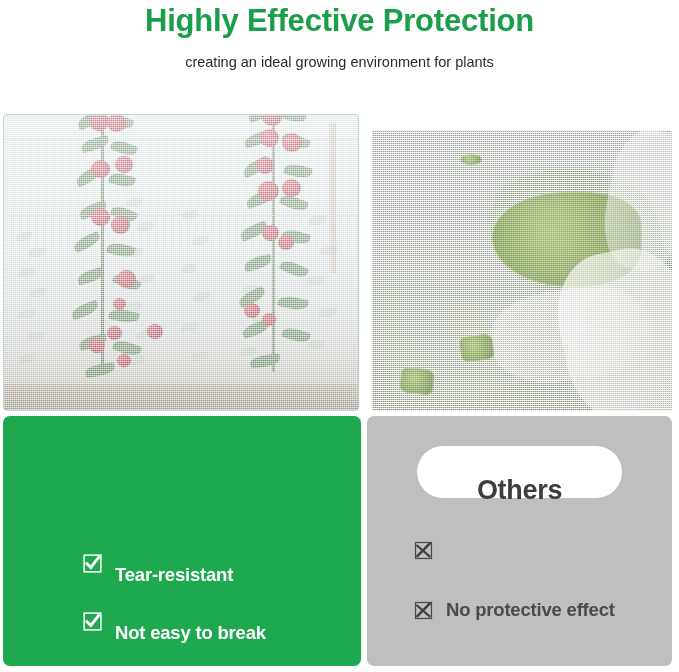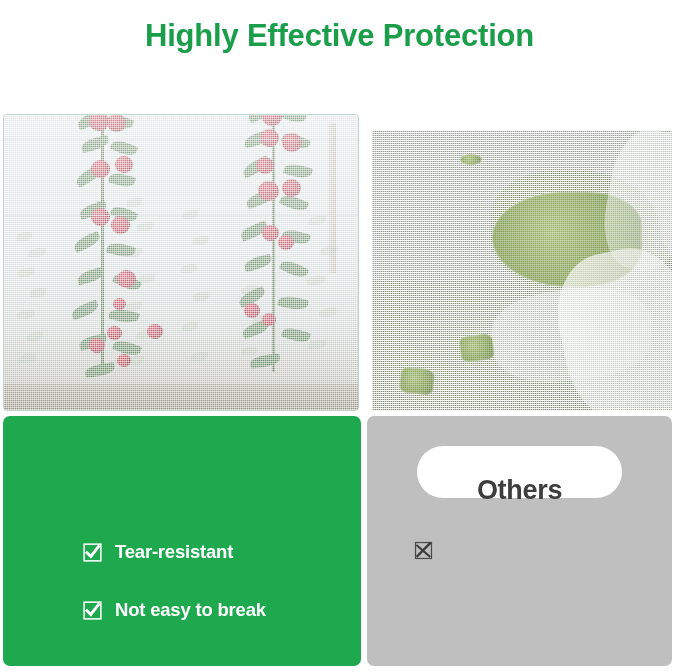--- a/index.html
+++ b/index.html
@@ -23,21 +23,21 @@
     left: 0; top: 0;
     width: 679px;
     text-align: center;
   }
   .title {
     font-size: 31px;
     font-weight: bold;
     color: #1a9e4a;
     letter-spacing: -0.2px;
     line-height: 36px;
-    padding-top: 18px;
+    padding-top: 3px;
   }
   .subtitle {
     font-size: 14.5px;
     color: #2b2b2b;
     line-height: 22px;
     padding-top: 12px;
     width: 660px;
     margin: 0 auto;
   }
 
@@ -179,38 +179,39 @@
     position: absolute;
     display: flex;
     align-items: center;
     gap: 13px;
   }
   .feature-label {
     font-size: 18.5px;
     font-weight: bold;
     letter-spacing: -0.2px;
   }
-  .panel-ours .feature-label { color: #ffffff; }
+  .panel-ours .feature-label { color: #ffffff; margin-top: 23px; }
   .panel-others .feature-label { color: #4a4a4a; }
 
   .box-icon { width: 19px; height: 19px; display: block; flex: 0 0 19px; }
 
   .row-ours-1 { left: 80px; top: 125px; }
   .row-ours-2 { left: 80px; top: 183px; }
   .row-others-1 { left: 47px; top: 125px; }
   .row-others-2 { left: 47px; top: 183px; }
 </style>
 </head>
 <body>
 
 <div class="page">
 
   <div class="header">
     <div class="title">Highly Effective Protection</div>
     <div class="subtitle">
+      <div>creating an ideal growing environment for plants</div>
     </div>
   </div>
 
   <div class="photo photo-left">
     <div class="ground"></div>
 
     <div class="post" style="left:325px;top:8px;width:7px;height:150px;"></div>
 
     <div class="wire" style="top:24px;"></div>
     <div class="wire" style="top:100px;"></div>
@@ -371,15 +372,23 @@
     </div>
 
     <div class="feature-row row-others-1">
       <svg class="box-icon" viewBox="0 0 20 20">
         <rect x="1.6" y="1.6" width="16.8" height="16.8" fill="none" stroke="#4a4a4a" stroke-width="1.3"></rect>
         <path d="M3.4 5.0 L16.2 16.0" fill="none" stroke="#3d3d3d" stroke-width="2.2" stroke-linecap="square"></path>
         <path d="M3.6 15.8 L16.6 2.6" fill="none" stroke="#3d3d3d" stroke-width="2.6" stroke-linecap="square"></path>
       </svg>
     </div>
 
+    <div class="feature-row row-others-2">
+      <svg class="box-icon" viewBox="0 0 20 20">
+        <rect x="1.6" y="1.6" width="16.8" height="16.8" fill="none" stroke="#4a4a4a" stroke-width="1.3"></rect>
+        <path d="M3.4 5.0 L16.2 16.0" fill="none" stroke="#3d3d3d" stroke-width="2.2" stroke-linecap="square"></path>
+        <path d="M3.6 15.8 L16.6 2.6" fill="none" stroke="#3d3d3d" stroke-width="2.6" stroke-linecap="square"></path>
+      </svg>
+      <span class="feature-label">No protective effect</span>
+    </div>
   </div>
 
 </div>
 
 </body></html>

